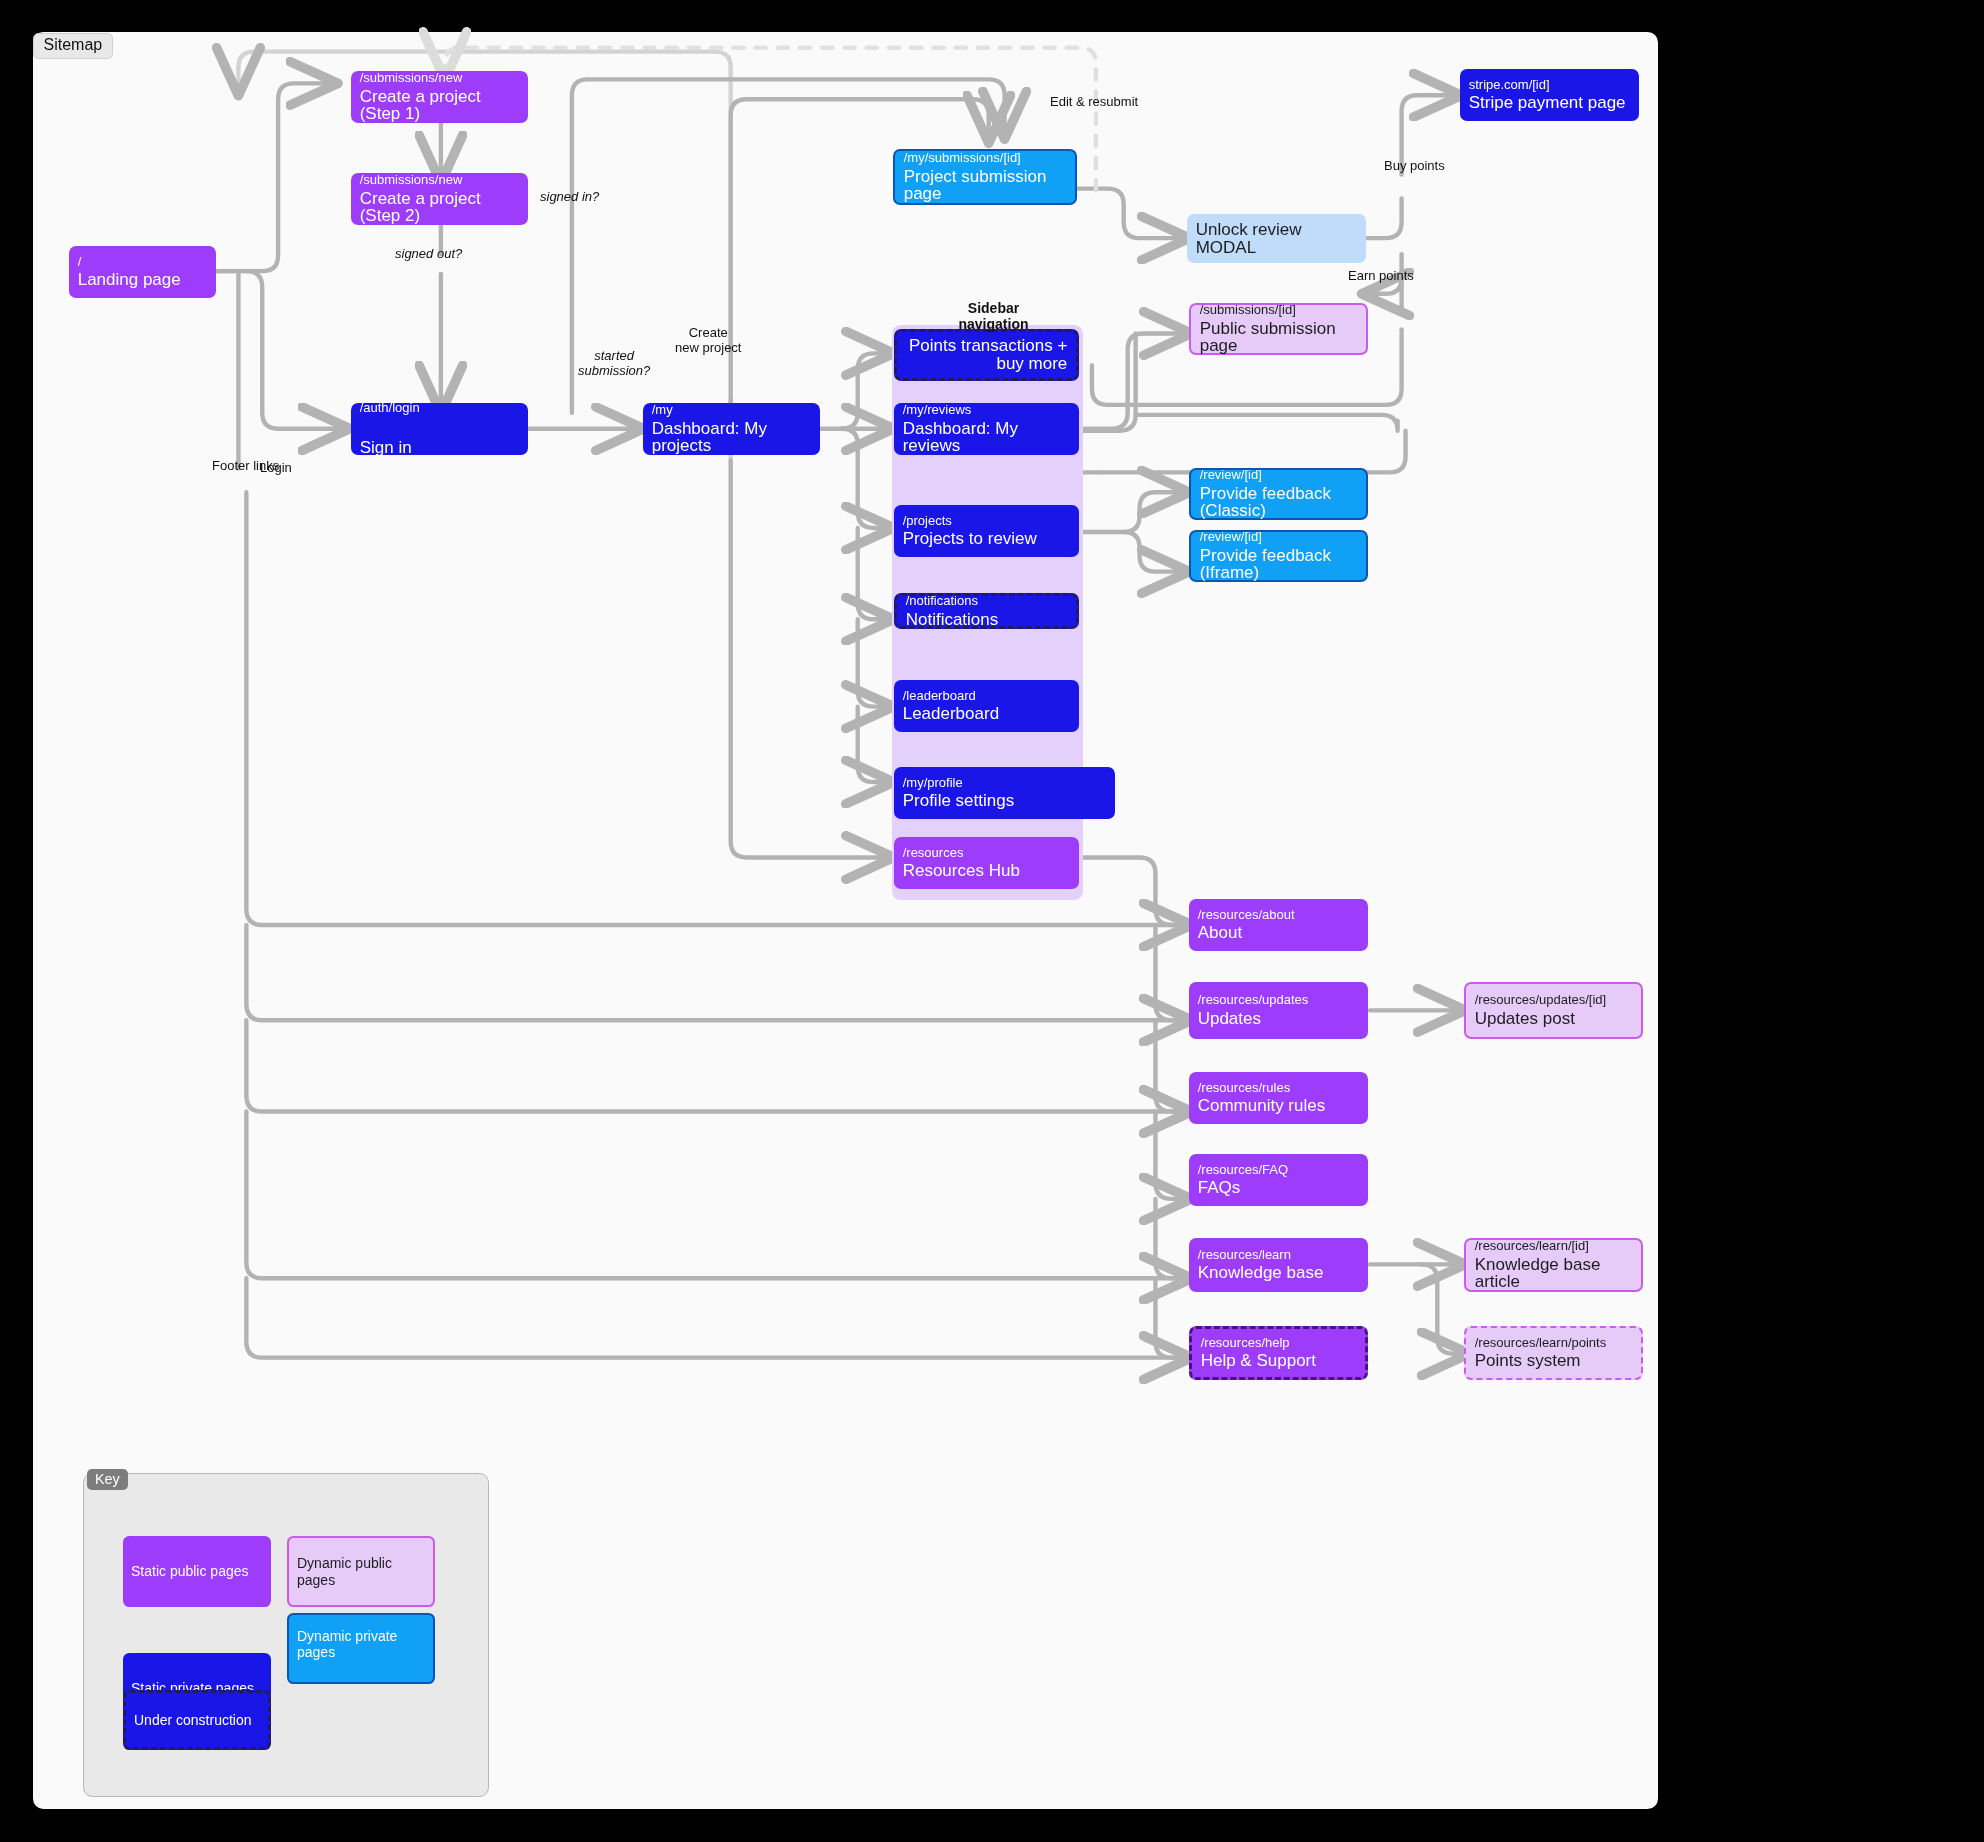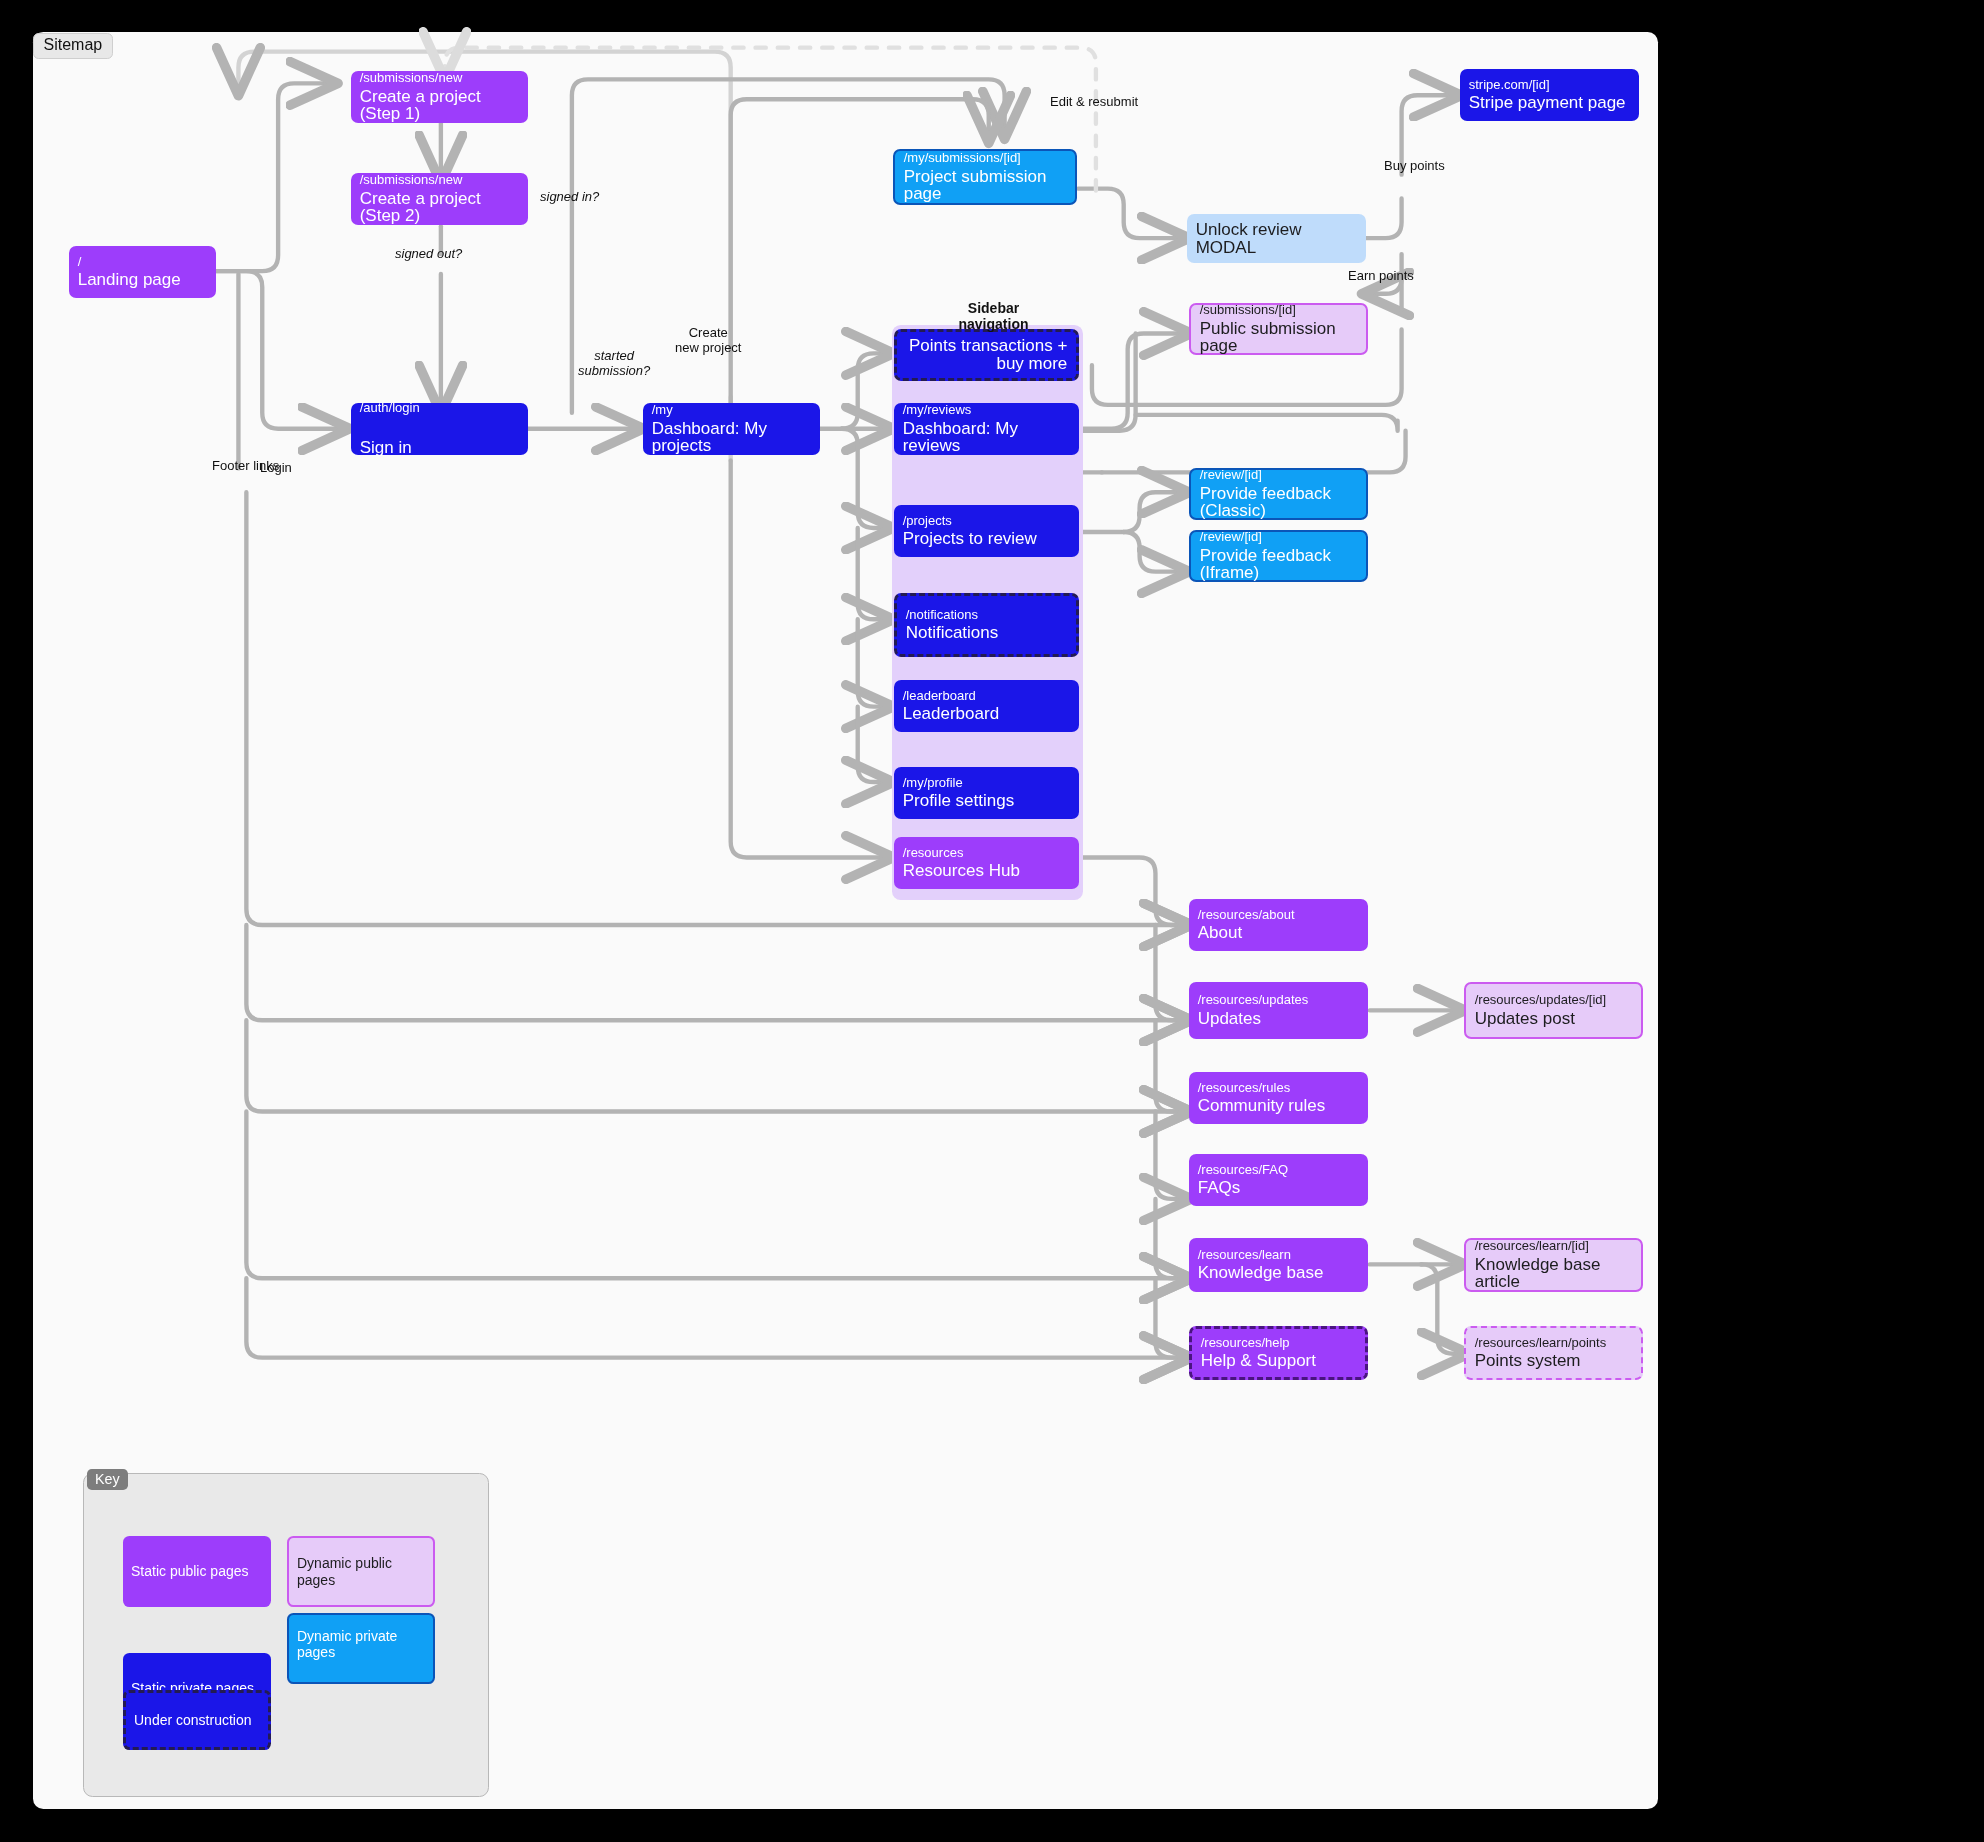--- a/index.html
+++ b/index.html
@@ -219,31 +219,31 @@
   <div class="node static-private" style="left:894px;top:403px;width:185px;height:52px;">
     <span class="p">/my/reviews</span>
     <span class="t">Dashboard: My reviews</span>
   </div>
 
   <div class="node static-private" style="left:894px;top:505px;width:185px;height:52px;">
     <span class="p">/projects</span>
     <span class="t">Projects to review</span>
   </div>
 
-  <div class="node uc-blue" style="left:894px;top:593px;width:185px;height:64px;">
+  <div class="node uc-blue" style="left:894px;top:593px;width:185px;height:36px;">
     <span class="p">/notifications</span>
     <span class="t">Notifications</span>
   </div>
 
   <div class="node static-private" style="left:894px;top:680px;width:185px;height:52px;">
     <span class="p">/leaderboard</span>
     <span class="t">Leaderboard</span>
   </div>
 
-  <div class="node static-private" style="left:894px;top:767px;width:185px;height:52px;">
+  <div class="node static-private" style="left:894px;top:767px;width:221px;height:52px;">
     <span class="p">/my/profile</span>
     <span class="t">Profile settings</span>
   </div>
 
   <div class="node static-public" style="left:894px;top:837px;width:185px;height:52px;">
     <span class="p">/resources</span>
     <span class="t">Resources Hub</span>
   </div>
 
   <div class="node dyn-private" style="left:1189px;top:468px;width:179px;height:52px;">

